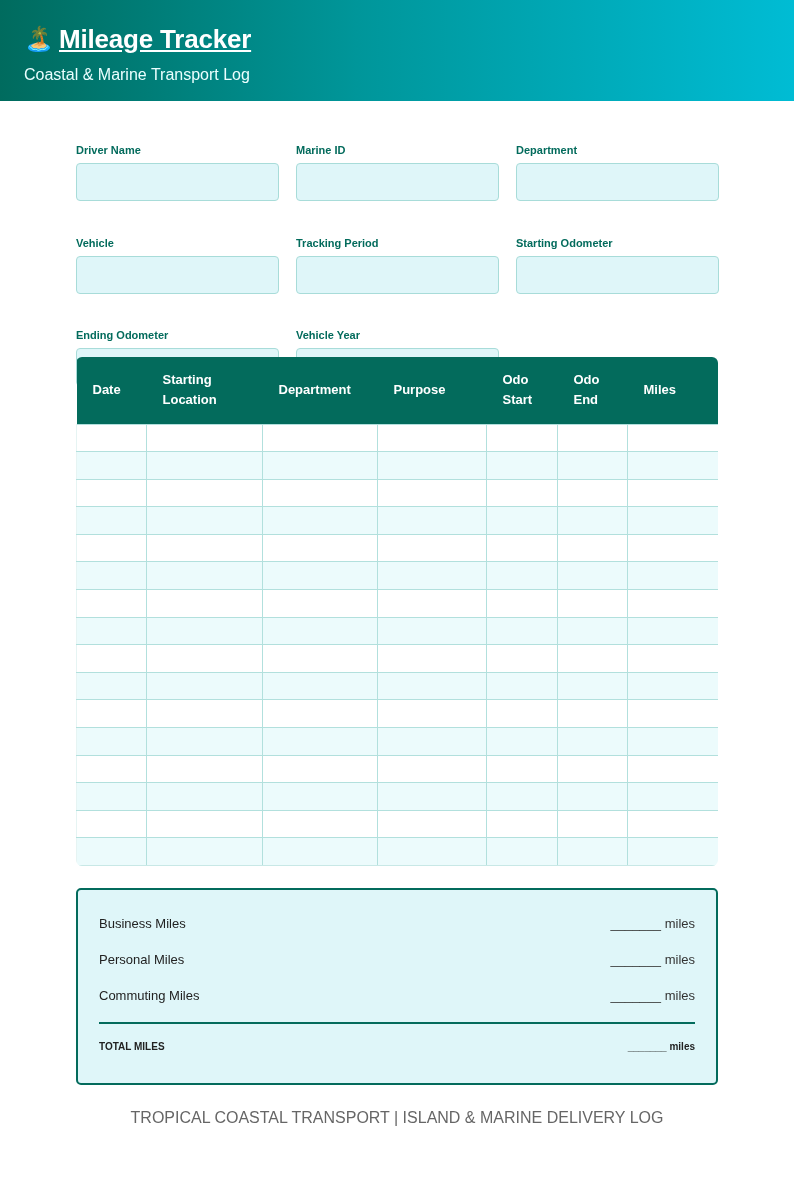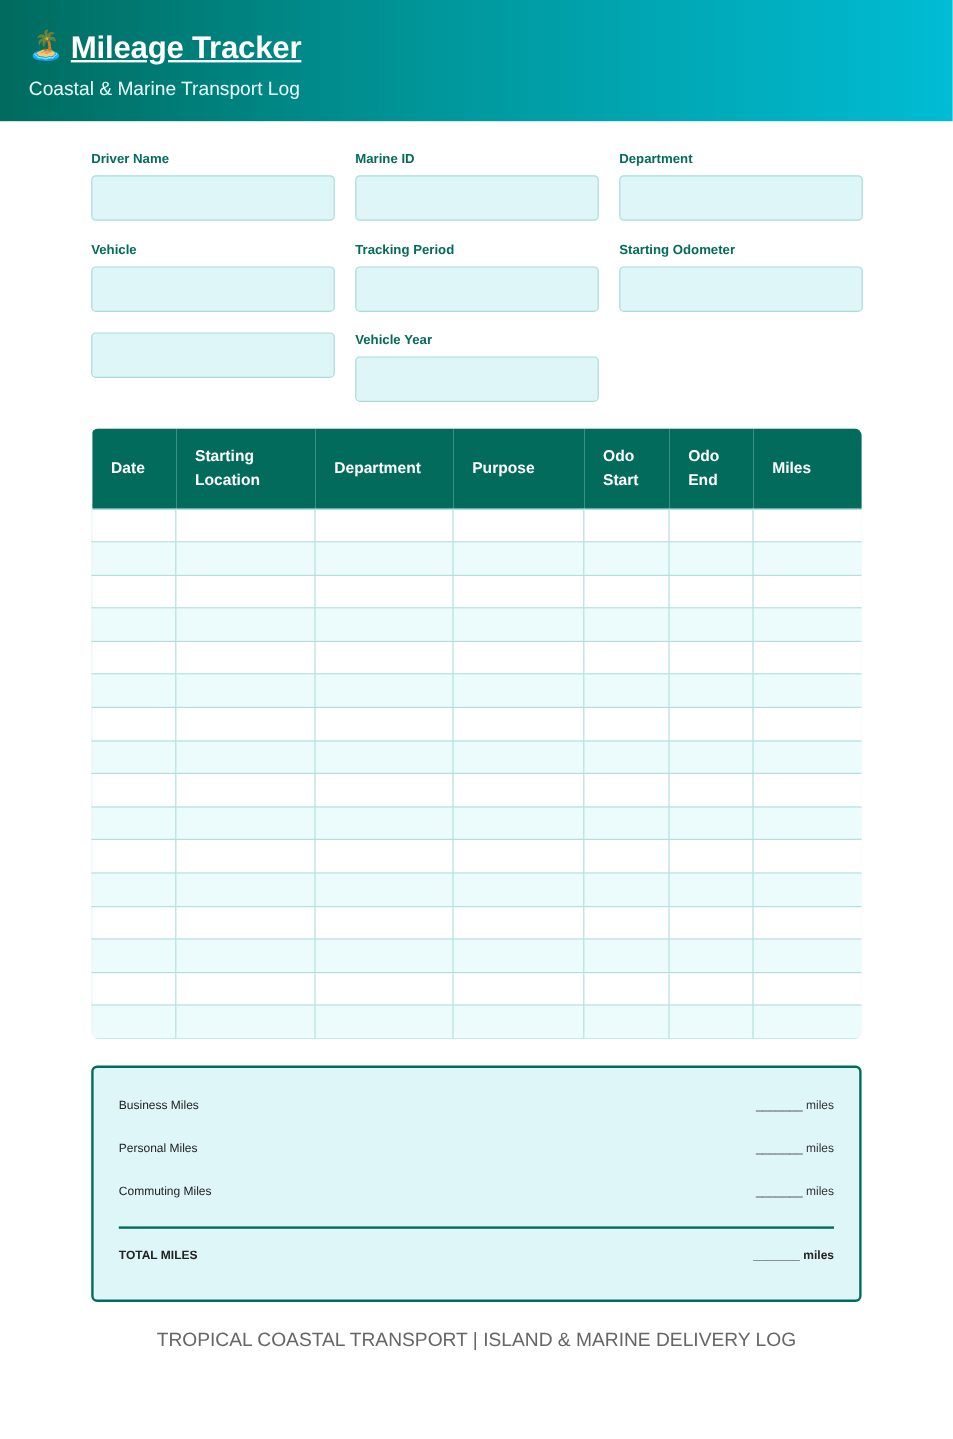--- a/index.html
+++ b/index.html
@@ -11,39 +11,39 @@
     background: linear-gradient(90deg, #006b5e 0%, #00969a 45%, #00bcd4 100%);
     color: #fff;
   }
   .header .title-row { position: absolute; left: 24px; top: 24px; display: flex; align-items: center; }
   .header .icon { font-size: 24px; line-height: 30px; width: 30px; margin-right: 5px; }
   .header .title { font-size: 26px; font-weight: bold; line-height: 30px; letter-spacing: -0.2px; text-decoration: underline; }
   .header .subtitle { position: absolute; left: 24px; top: 66px; font-size: 16px; color: #eaffff; }
 
   .fields { position: absolute; left: 76px; top: 126px; width: 642px; display: grid;
     grid-template-columns: 203px 203px 203px; column-gap: 17px; row-gap: 0; }
-  .field { height: 75.5px; }
+  .field { height: 75.5px; margin-top: 17px; }
   .field label { display: block; font-size: 11px; font-weight: bold; color: #036b5c; height: 20px; line-height: 14px; }
   .field .input { width: 203px; height: 38px; background: #dff6f9; border: 1px solid #a8dcd9; border-radius: 4px; }
 
   .log { position: absolute; left: 76px; top: 357px; width: 642px; border-radius: 6px; overflow: hidden; }
   table { border-collapse: collapse; width: 642px; table-layout: fixed; }
   thead th { background: #036b5c; color: #fff; font-size: 13px; font-weight: bold; text-align: left;
     height: 67px; padding: 0 16px; line-height: 20px; vertical-align: middle; }
   tbody td { height: 27.6px; border: 1.5px solid #b2e0dd; }
   tbody tr:nth-child(odd) td { background: #ffffff; }
   tbody tr:nth-child(even) td { background: #ecfbfc; }
   tbody tr td:first-child { border-left: 1px solid #e6f4f3; }
   tbody tr td:last-child { border-right: 1px solid #e6f4f3; }
   tbody tr:last-child td { border-bottom: 1px solid #c8e8e6; }
 
   .summary { position: absolute; left: 76px; top: 888px; width: 642px; height: 197px;
     background: #dff6f9; border: 2px solid #036b5c; border-radius: 5px; }
   .srow { position: absolute; left: 21px; right: 21px; display: flex; justify-content: space-between;
-    font-size: 10px; color: #222; }
+    font-size: 13px; color: #222; }
   .srow .val { color: #333; }
   .divider { position: absolute; left: 21px; right: 21px; top: 132px; height: 2px; background: #036b5c; }
   .total { font-weight: bold; font-size: 10px; }
 
   .footer { position: absolute; left: 0; width: 794px; top: 1109px; text-align: center; font-size: 16px; color: #666; }
 </style>
 </head>
 <body>
 
 <div class="header">
@@ -73,20 +73,21 @@
   </div>
   <div class="field">
     <label>Tracking Period</label>
     <div class="input"></div>
   </div>
   <div class="field">
     <label>Starting Odometer</label>
     <div class="input"></div>
   </div>
   <div class="field">
+    <label>Ending Odometer</label>
     <div class="input"></div>
   </div>
   <div class="field">
     <label>Vehicle Year</label>
     <div class="input"></div>
   </div>
 </div>
 
 <div class="log">
   <table>

